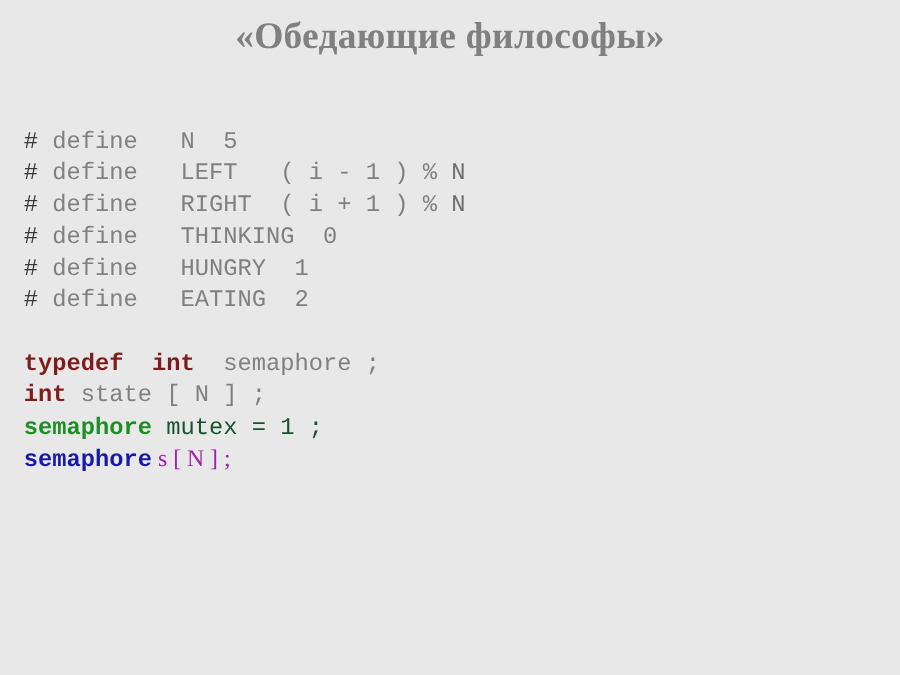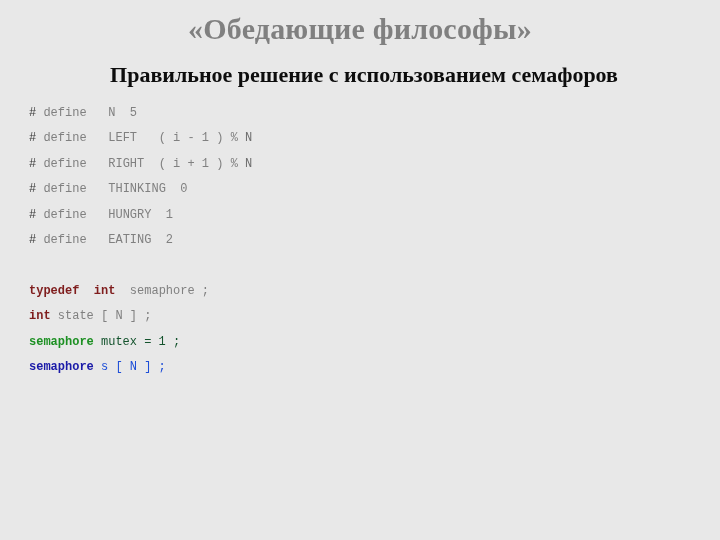--- a/index.html
+++ b/index.html
@@ -45,48 +45,47 @@
     font-family: "Liberation Serif", "DejaVu Serif", serif;
     font-size: 22px;
     font-weight: bold;
     color: #0d0d0d;
     line-height: 1.2;
     white-space: nowrap;
   }
   .code-block {
     position: absolute;
     top: 101px;
-    left: 29px;
+    left: 19px;
     width: 680px;
     font-family: "Liberation Mono", "DejaVu Sans Mono", monospace;
-    font-size: 12px;
+    font-size: 19px;
     line-height: 25.4px;
     white-space: pre;
   }
   .code-line {
     height: 25.4px;
     white-space: pre;
   }
   .code-line.blank {
     height: 25.4px;
   }
   
   .tok-hash      { color: #3a3a3a; font-weight: normal; }
   .tok-grey      { color: #808080; font-weight: normal; }
   .tok-greydark  { color: #6e6e6e; font-weight: normal; }
   .tok-kw        { color: #7f1d1d; font-weight: bold; }
   .tok-green     { color: #1d9023; font-weight: bold; }
   .tok-greenlite { color: #14532d; font-weight: normal; }
   .tok-blue      { color: #1a1aa8; font-weight: bold; }
-  .tok-bluelite  { color: #1d4ed8; font-weight: normal; }
+  .tok-bluelite  { color: #a21caf; font-weight: normal; font-family: Liberation Serif, serif; }
 </style>
 </head>
 <body>
 
 <div class="slide">
 
   <div class="slide-title">«Обедающие философы»</div>
 
-  <div class="slide-subtitle">Правильное решение с использованием семафоров</div>
 
   <div class="code-block" id="code-block"><div class="code-line"><span class="tok-hash">#</span><span class="tok-grey"> define</span><span class="tok-grey">   N  5</span></div><div class="code-line"><span class="tok-hash">#</span><span class="tok-grey"> define</span><span class="tok-grey">   LEFT   ( i - 1 ) </span><span class="tok-grey">%</span><span class="tok-greydark"> N</span></div><div class="code-line"><span class="tok-hash">#</span><span class="tok-grey"> define</span><span class="tok-grey">   RIGHT  ( i + 1 ) </span><span class="tok-grey">%</span><span class="tok-greydark"> N</span></div><div class="code-line"><span class="tok-hash">#</span><span class="tok-grey"> define</span><span class="tok-grey">   THINKING  0</span></div><div class="code-line"><span class="tok-hash">#</span><span class="tok-grey"> define</span><span class="tok-grey">   HUNGRY  1</span></div><div class="code-line"><span class="tok-hash">#</span><span class="tok-grey"> define</span><span class="tok-grey">   EATING  2</span></div><div class="code-line blank">&nbsp;</div><div class="code-line"><span class="tok-kw">typedef</span><span class="tok-grey">  </span><span class="tok-kw">int</span><span class="tok-grey">  semaphore ;</span></div><div class="code-line"><span class="tok-kw">int</span><span class="tok-grey"> state [ N ] ;</span></div><div class="code-line"><span class="tok-green">semaphore</span><span class="tok-greenlite"> mutex = 1 ;</span></div><div class="code-line"><span class="tok-blue">semaphore</span><span class="tok-bluelite"> s [ N ] ;</span></div></div>
 
 </div>
 
 </body></html>

